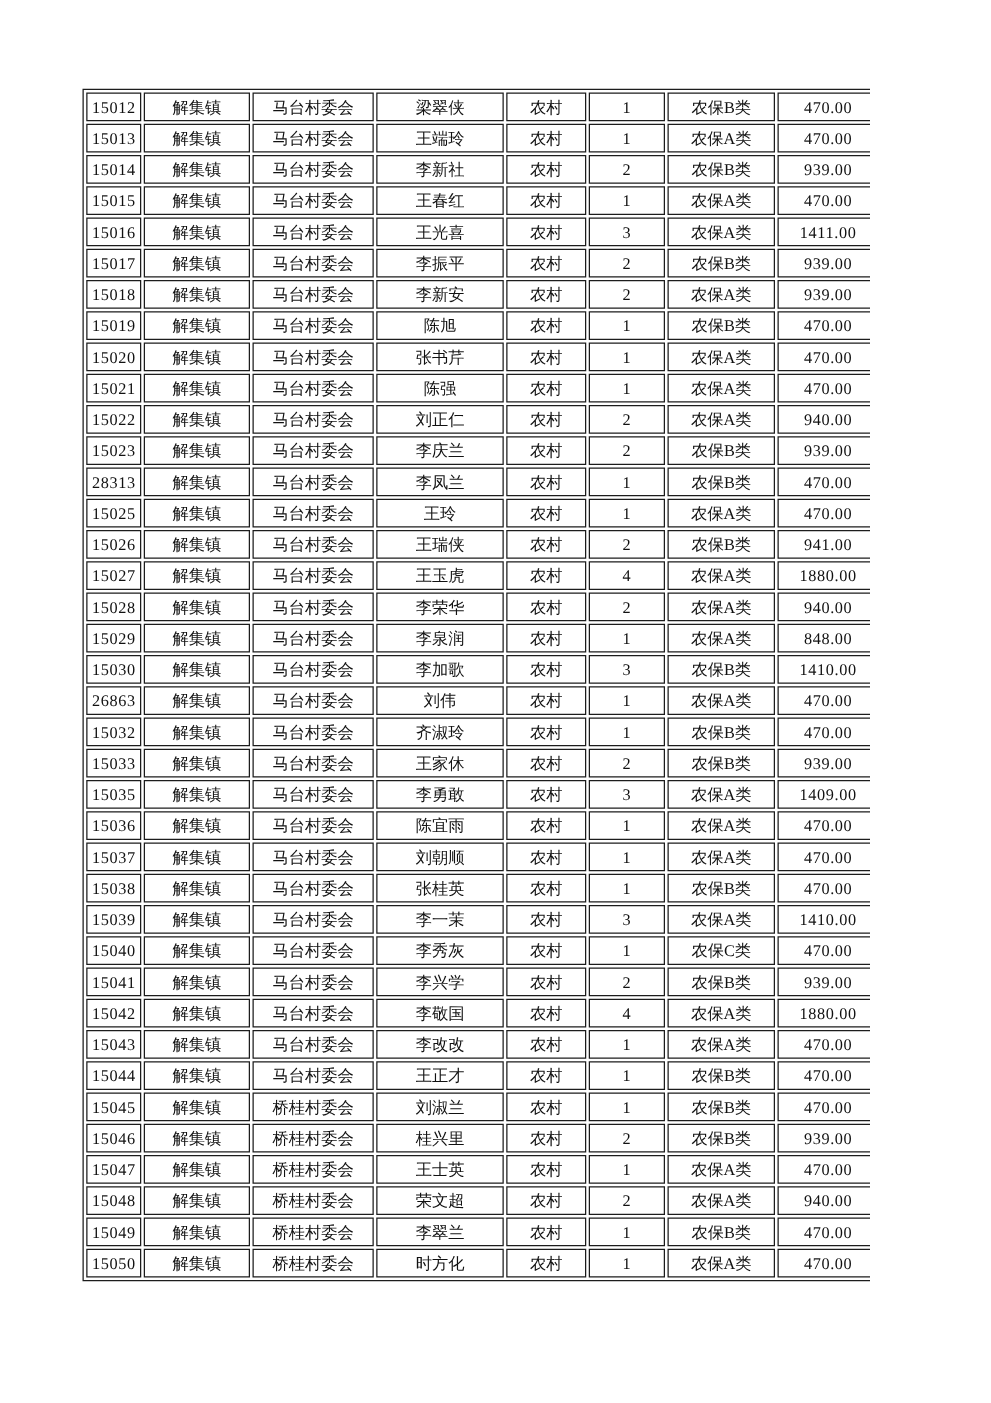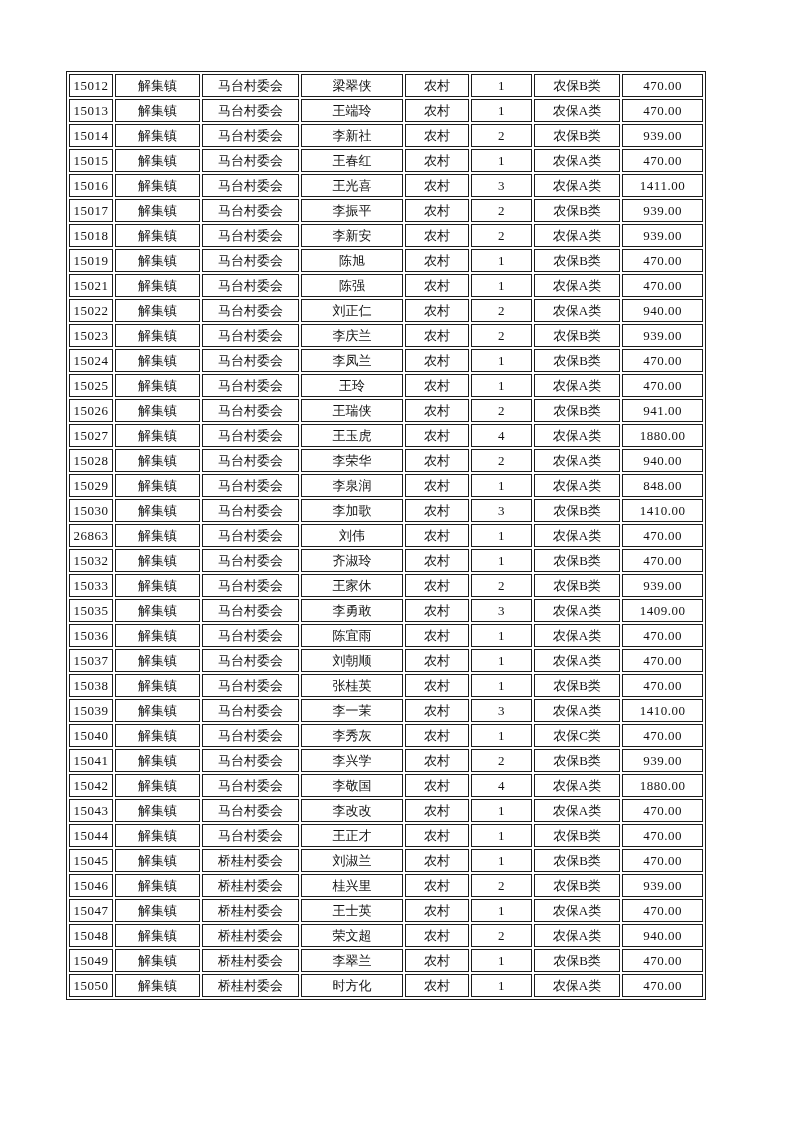--- a/index.html
+++ b/index.html
@@ -7,21 +7,20 @@
     padding: 0;
     background: #ffffff;
   }
   .page {
     position: relative;
     width: 696px;
     height: 1122px;
     background: #ffffff;
     overflow: hidden;
     font-family: "Liberation Serif", "DejaVu Serif", serif;
-    padding-left: 30px;
   }
   table.grid {
     position: absolute;
     left: 66px;
     top: 71px;
     width: 640px;
     table-layout: fixed;
     border-collapse: separate;
     border-spacing: 2px;
     border: 1px solid #1c1c1c;
@@ -134,20 +133,30 @@
           <td class="cell-serial-number">15019</td>
           <td class="cell-town">解集镇</td>
           <td class="cell-village-committee">马台村委会</td>
           <td class="cell-person-name">陈旭</td>
           <td class="cell-residence-type">农村</td>
           <td class="cell-person-count">1</td>
           <td class="cell-insurance-category">农保B类</td>
           <td class="cell-amount">470.00</td>
         </tr>
         <tr>
+          <td class="cell-serial-number">15020</td>
+          <td class="cell-town">解集镇</td>
+          <td class="cell-village-committee">马台村委会</td>
+          <td class="cell-person-name">张书芹</td>
+          <td class="cell-residence-type">农村</td>
+          <td class="cell-person-count">1</td>
+          <td class="cell-insurance-category">农保A类</td>
+          <td class="cell-amount">470.00</td>
+        </tr>
+        <tr>
           <td class="cell-serial-number">15021</td>
           <td class="cell-town">解集镇</td>
           <td class="cell-village-committee">马台村委会</td>
           <td class="cell-person-name">陈强</td>
           <td class="cell-residence-type">农村</td>
           <td class="cell-person-count">1</td>
           <td class="cell-insurance-category">农保A类</td>
           <td class="cell-amount">470.00</td>
         </tr>
         <tr>
@@ -164,21 +173,21 @@
           <td class="cell-serial-number">15023</td>
           <td class="cell-town">解集镇</td>
           <td class="cell-village-committee">马台村委会</td>
           <td class="cell-person-name">李庆兰</td>
           <td class="cell-residence-type">农村</td>
           <td class="cell-person-count">2</td>
           <td class="cell-insurance-category">农保B类</td>
           <td class="cell-amount">939.00</td>
         </tr>
         <tr>
-          <td class="cell-serial-number">15024</td>
+          <td class="cell-serial-number">28313</td>
           <td class="cell-town">解集镇</td>
           <td class="cell-village-committee">马台村委会</td>
           <td class="cell-person-name">李凤兰</td>
           <td class="cell-residence-type">农村</td>
           <td class="cell-person-count">1</td>
           <td class="cell-insurance-category">农保B类</td>
           <td class="cell-amount">470.00</td>
         </tr>
         <tr>
           <td class="cell-serial-number">15025</td>

